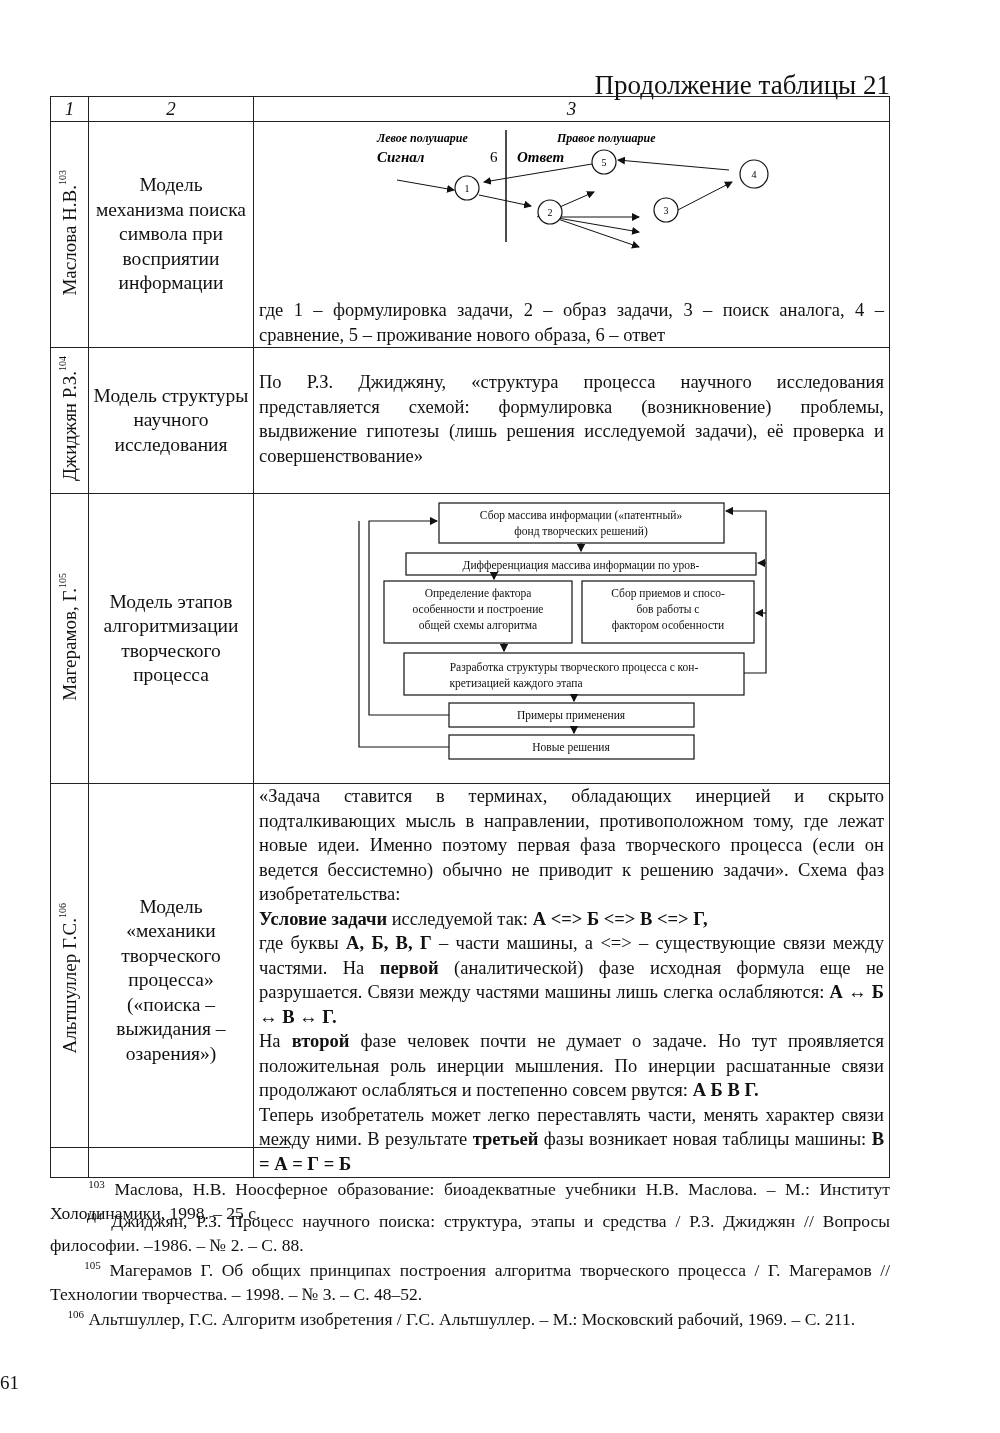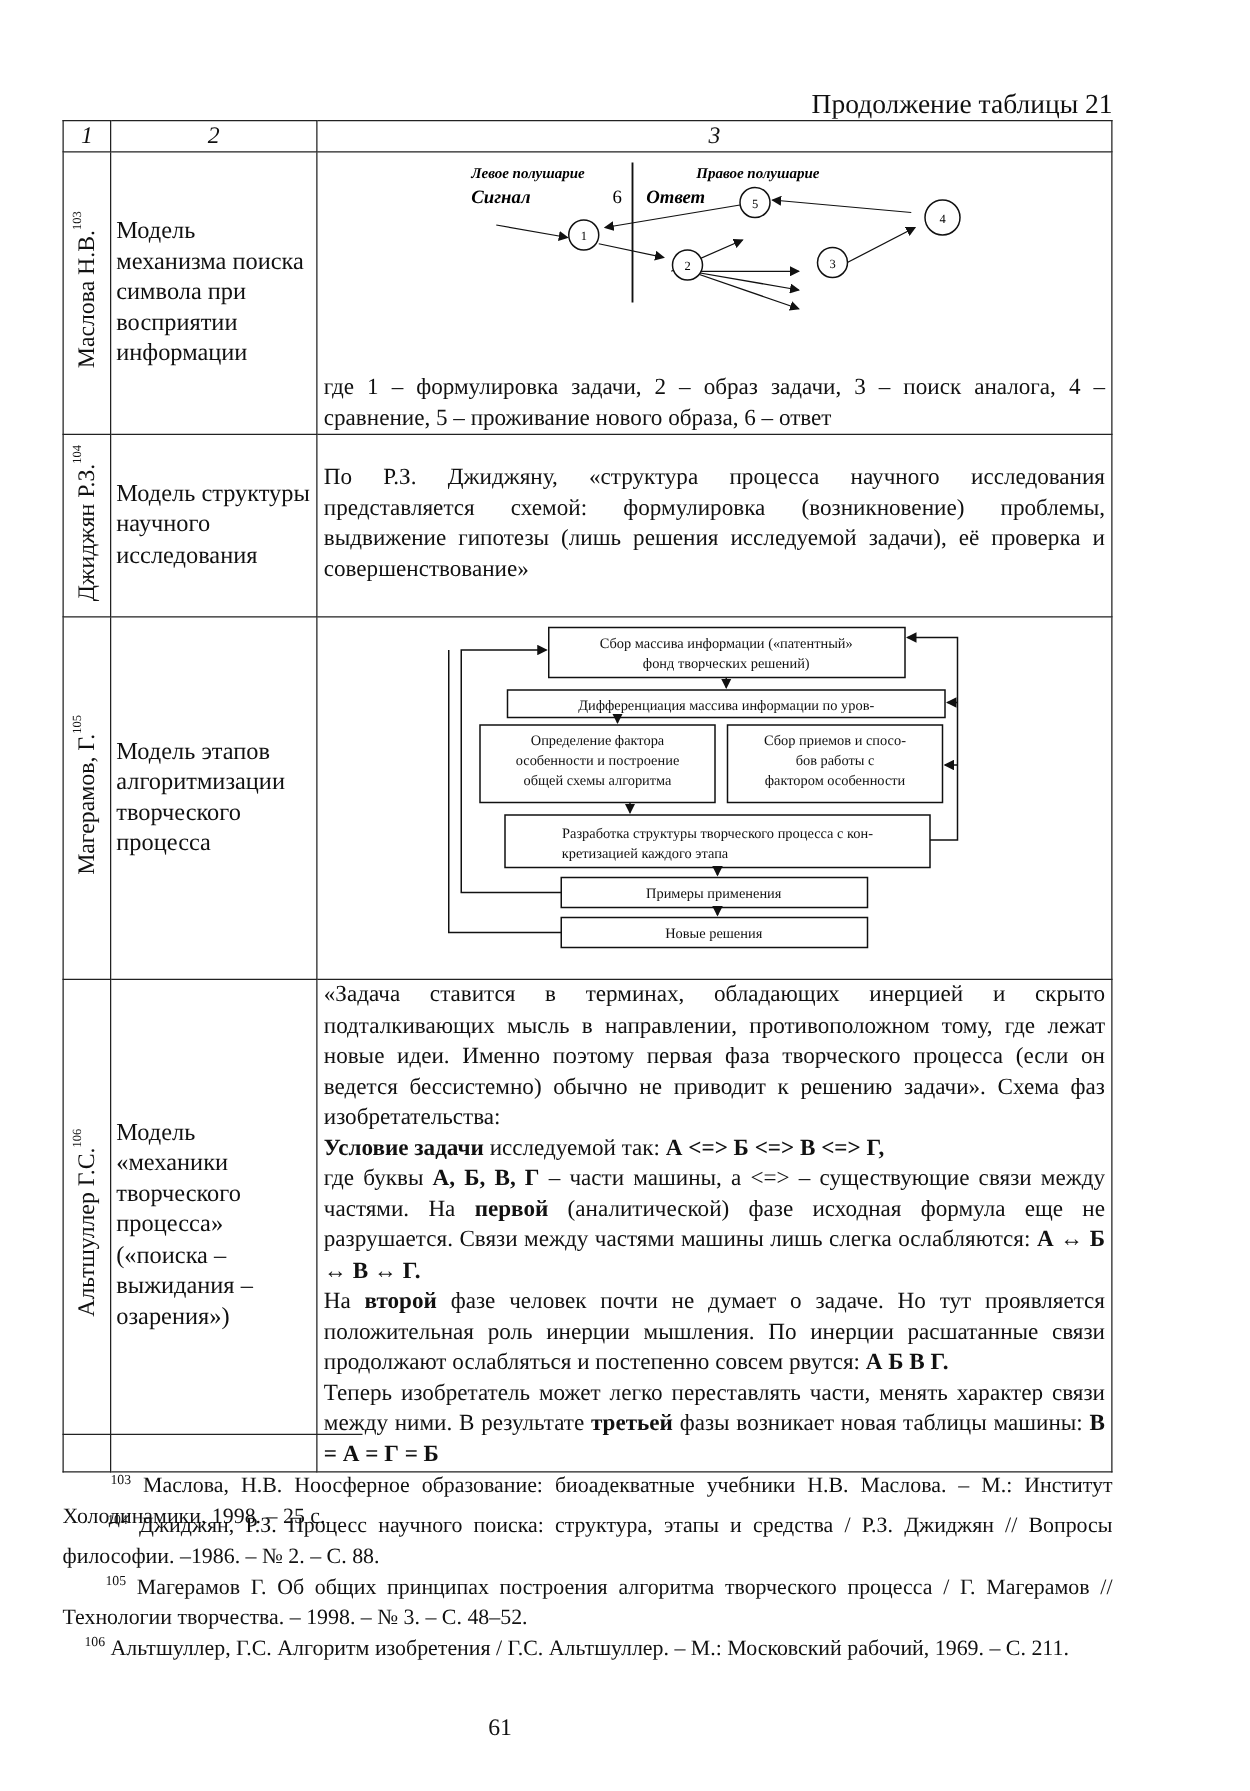--- a/index.html
+++ b/index.html
@@ -1,35 +1,35 @@
 <!DOCTYPE html>
 <html><head>
 <meta charset="utf-8">
 <style>
   html,body{margin:0;padding:0;background:#fff;}
   body{width:1000px;height:1433px;position:relative;overflow:hidden;
        font-family:"Liberation Serif","DejaVu Serif",serif;color:#111;}
   .abs{position:absolute;}
-  .caption{right:110px;top:70px;font-size:22px;}
+  .caption{right:110px;top:70px;font-size:27px;}
   table.main{position:absolute;left:50px;top:96px;width:840px;border-collapse:collapse;table-layout:fixed;}
   table.main td{border:1.6px solid #222;padding:0;vertical-align:middle;}
   .hdr td{height:24px;text-align:center;font-size:19px;font-style:italic;}
   .c1{width:38px;}
   .c2{width:165px;}
   .vert{writing-mode:vertical-rl;transform:rotate(180deg);font-size:19px;white-space:nowrap;display:inline-block;}
   .vert sup{font-size:10px;}
   .c1cell{text-align:center;}
-  .c2cell{text-align:left;font-size:19.5px;line-height:24.5px;padding:0 4px !important;}
+  .c2cell{text-align:center;font-size:19.5px;line-height:24.5px;padding:0 4px !important;}
   .c3text{font-size:18.5px;line-height:24.5px;text-align:justify;padding:0 5px !important;margin-top:48px;}
   .c3text b{font-weight:bold;}
   .diag svg{display:block;}
   .fnline{left:50px;top:1147px;width:240px;border-top:1.5px solid #222;}
   .fn{left:50px;width:840px;font-size:17.5px;line-height:24px;text-align:justify;}
   .fn sup{font-size:11px;}
-  .pgnum{left:0;width:800px;top:1372px;text-align:center;font-size:19px;}
+  .pgnum{left:0;width:800px;top:1372px;font-size:19px;}
   .box text{font-size:11.5px;font-family:"Liberation Serif",serif;}
 </style>
 </head>
 <body>
 
 <div class="abs caption">Продолжение таблицы 21</div>
 
 <table class="main">
   <colgroup>
       <col class="c1">

